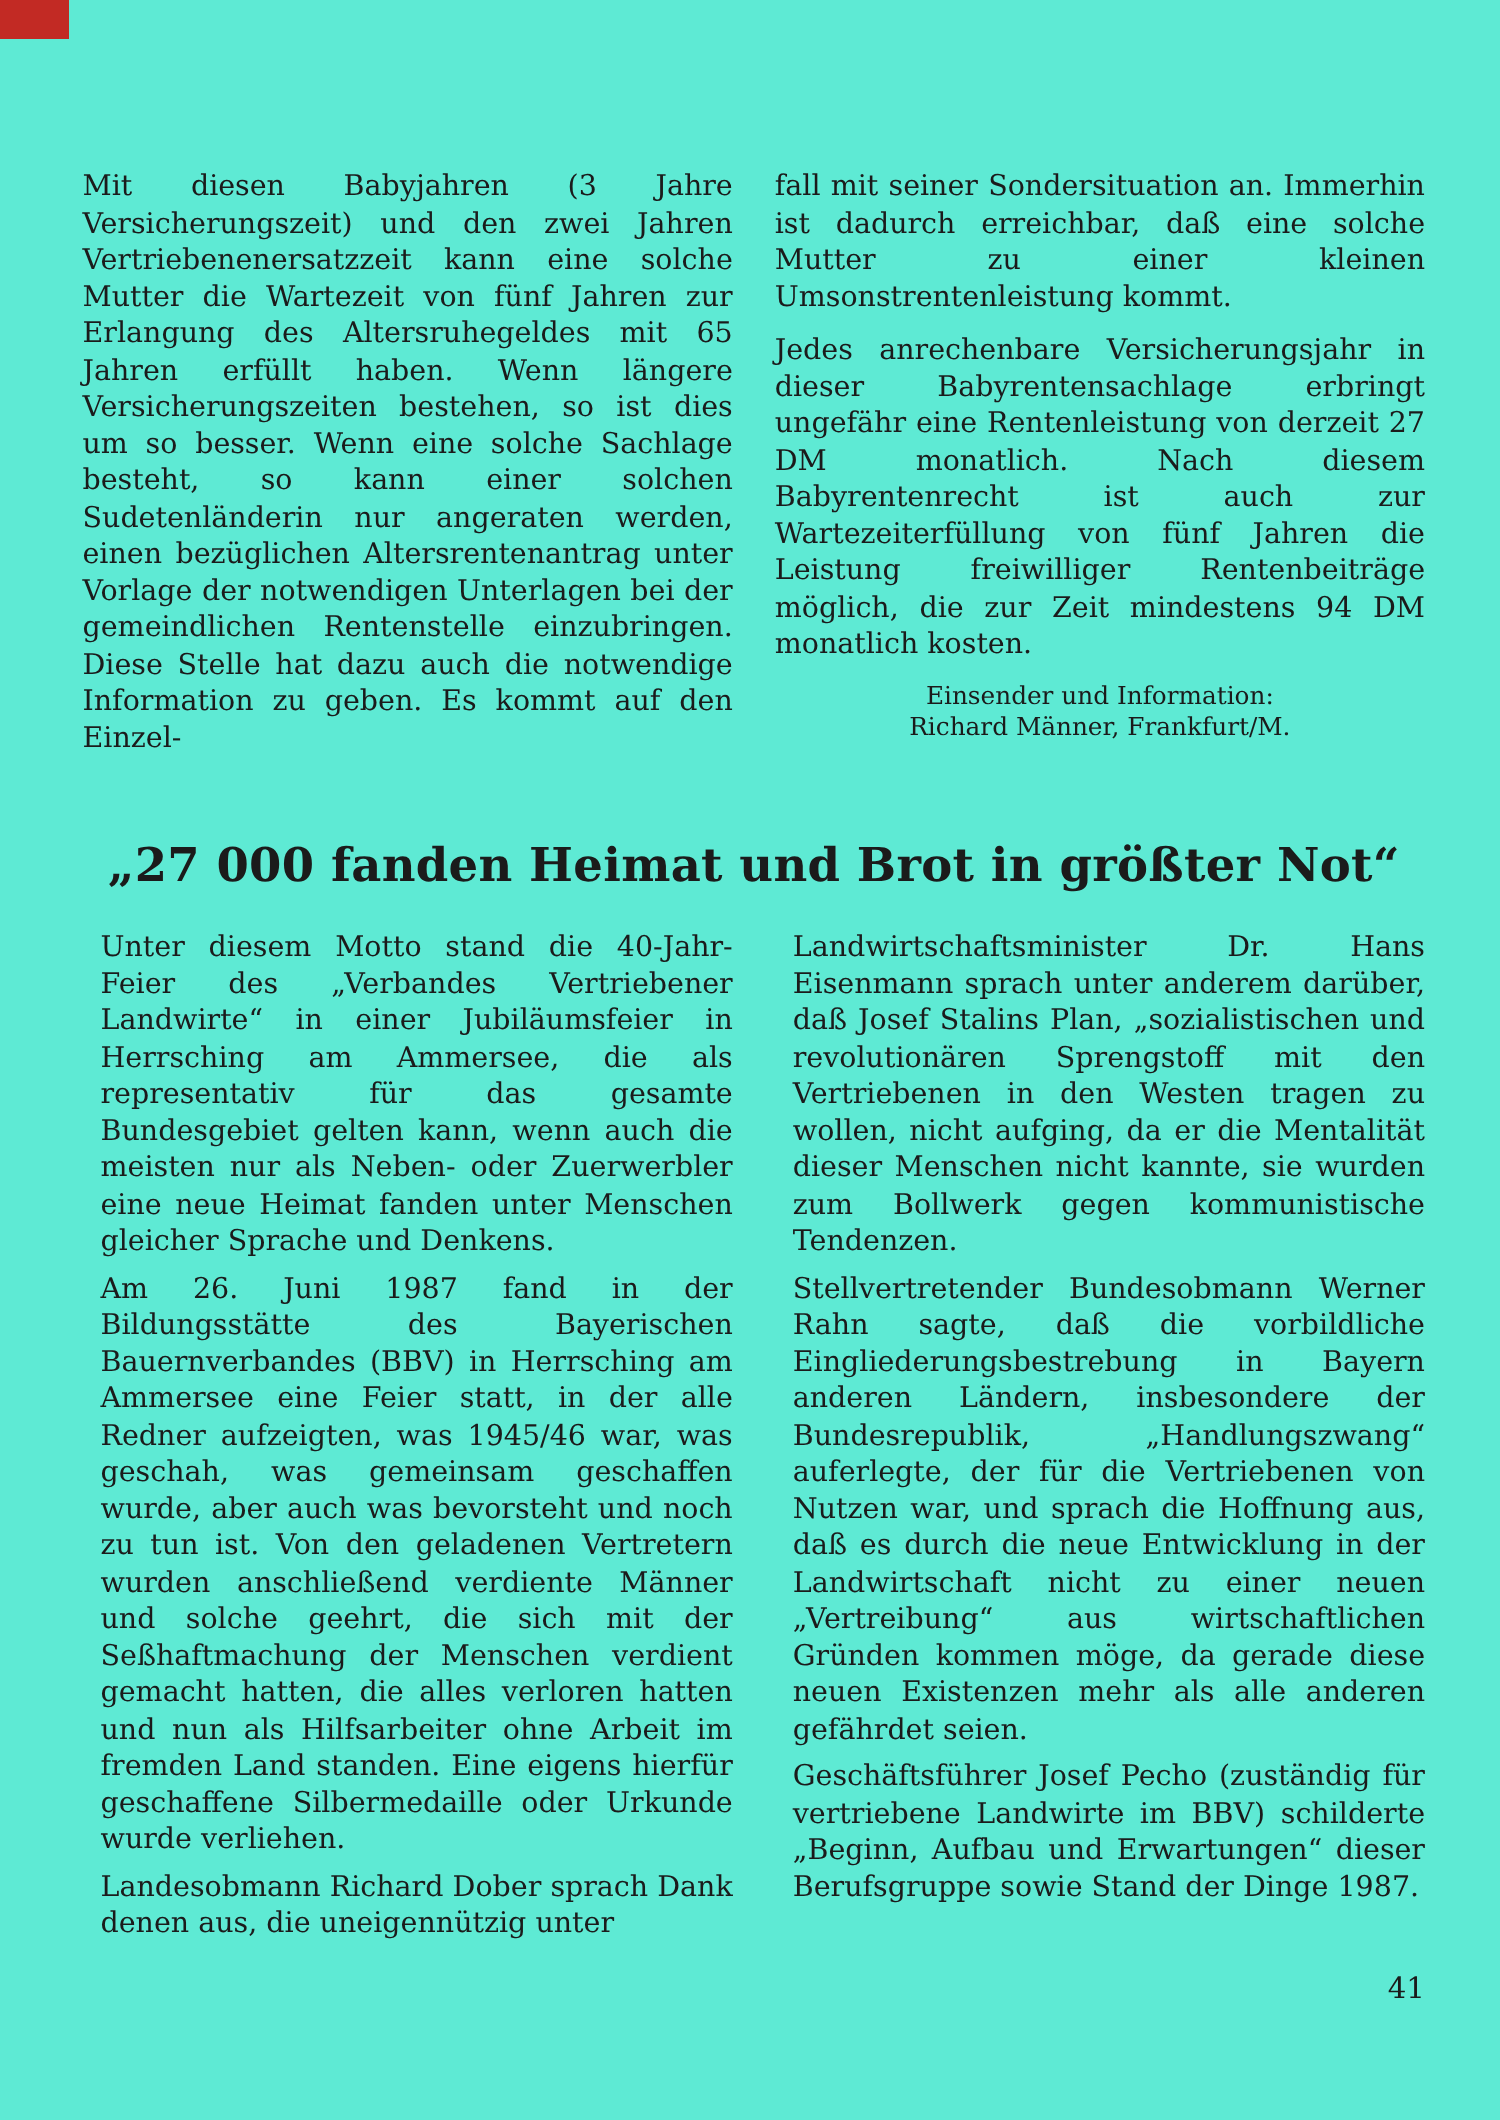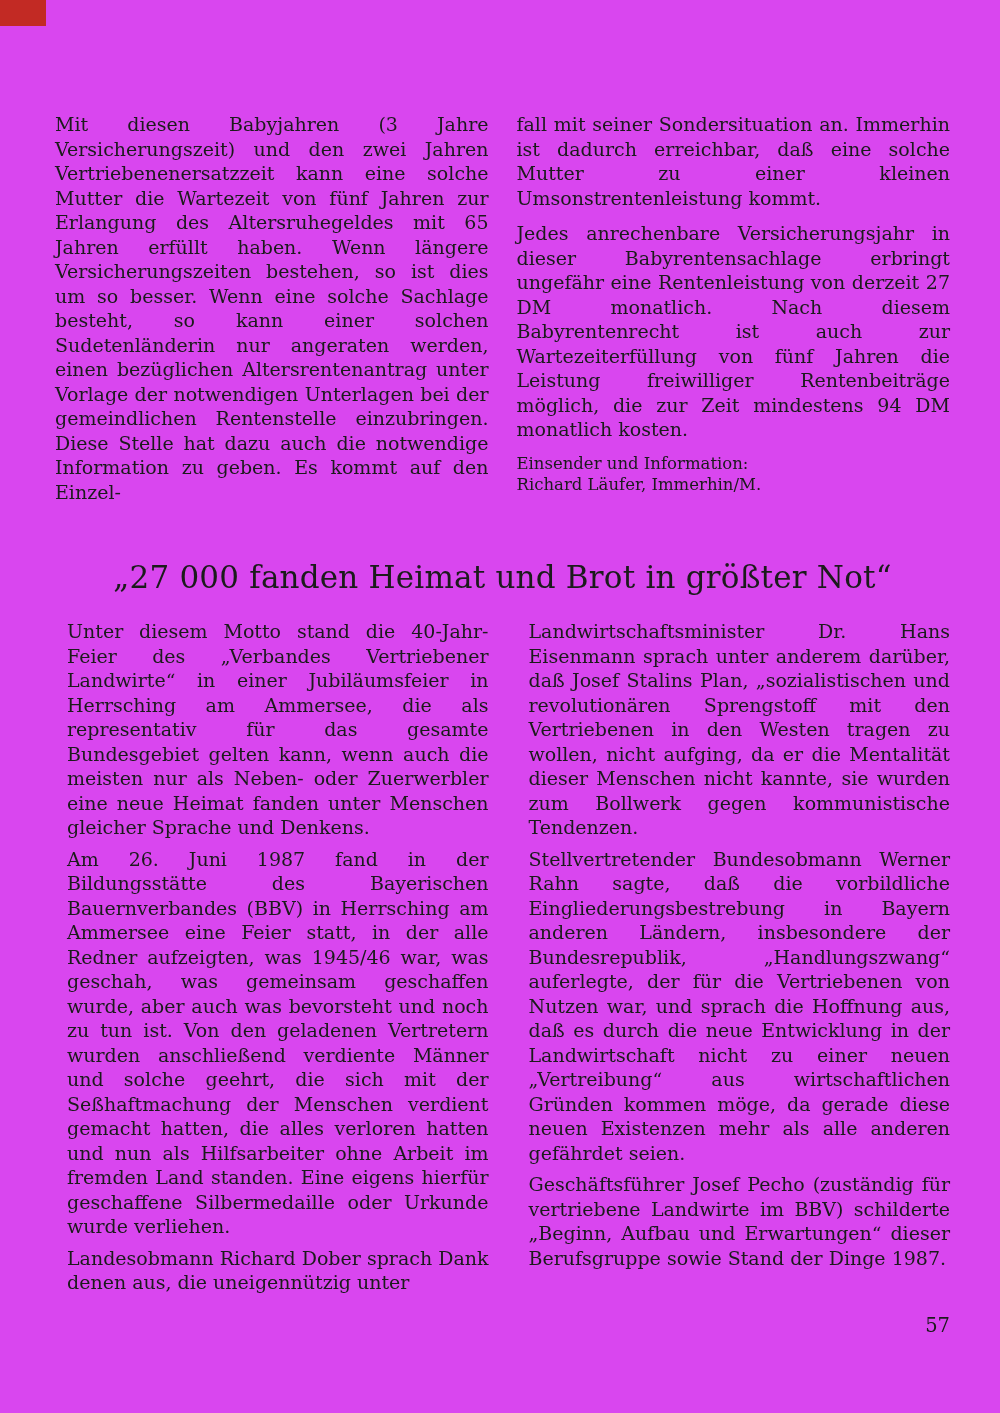--- a/index.html
+++ b/index.html
@@ -2,21 +2,21 @@
 <html lang="de"><head>
   <meta charset="utf-8">
   <style>
     * { margin: 0; padding: 0; box-sizing: border-box; }
     html, body { background: #d8d8d8; }
     body { display: flex; justify-content: flex-start; }
     .page {
       position: relative;
       width: 1000px;
       height: 1413px;
-      background: #d946ef;
+      background: #5eead4;
       color: #1b1b1b;
       font-family: "DejaVu Serif", "Liberation Serif", serif;
       overflow: hidden;
     }
     .scan-artifact {
       position: absolute;
       top: 0;
       left: 0;
       width: 46px;
       height: 26px;
@@ -36,28 +36,28 @@
       line-height: 1.29;
       text-align: justify;
       hyphens: auto;
       -webkit-hyphens: auto;
     }
     .top-section .col p { margin-bottom: 11px; }
     .attribution {
       margin-top: 4px;
       font-size: 16.5px;
       line-height: 1.32;
-      text-align: left;
+      text-align: center;
       hyphens: none;
     }
     .headline {
       margin: 44px 0 24px 0;
       text-align: center;
       font-size: 31px;
-      font-weight: normal;
+      font-weight: bold;
       letter-spacing: 0.2px;
     }
     .article .col p { margin-bottom: 7px; margin-left: 12px; }
     .page-number {
       position: absolute;
       top: 1316px;
       right: 50px;
       font-size: 19.5px;
       line-height: 1;
     }
@@ -73,21 +73,21 @@
 
     <section class="top-section columns">
       <div class="col">
         <p>Mit diesen Babyjahren (3 Jahre Versicherungszeit) und den zwei Jahren Vertriebenenersatzzeit kann eine solche Mutter die Wartezeit von fünf Jahren zur Erlangung des Altersruhegeldes mit 65 Jahren erfüllt haben. Wenn längere Versicherungszeiten bestehen, so ist dies um so besser. Wenn eine solche Sachlage besteht, so kann einer solchen Sudetenländerin nur angeraten werden, einen bezüglichen Altersrentenantrag unter Vorlage der notwendigen Unterlagen bei der gemeindlichen Rentenstelle einzubringen. Diese Stelle hat dazu auch die notwendige Information zu geben. Es kommt auf den Einzel-</p>
       </div>
       <div class="col">
         <p>fall mit seiner Sondersituation an. Immerhin ist dadurch erreichbar, daß eine solche Mutter zu einer kleinen Umsonstrentenleistung kommt.</p>
         <p>Jedes anrechenbare Versicherungsjahr in dieser Babyrentensachlage erbringt ungefähr eine Rentenleistung von derzeit 27 DM monatlich. Nach diesem Babyrentenrecht ist auch zur Wartezeiterfüllung von fünf Jahren die Leistung freiwilliger Rentenbeiträge möglich, die zur Zeit mindestens 94 DM monatlich kosten.</p>
         <div class="attribution">
           <div>Einsender und Information:</div>
-          <div>Richard Läufer, Immerhin/M.</div>
+          <div>Richard Männer, Frankfurt/M.</div>
         </div>
       </div>
     </section>
 
     <h1 class="headline">„27 000 fanden Heimat und Brot in größter Not“</h1>
 
     <section class="article columns">
       <div class="col">
         <p>Unter diesem Motto stand die 40-Jahr-Feier des „Verbandes Vertriebener Landwirte“ in einer Jubiläumsfeier in Herrsching am Ammersee, die als representativ für das gesamte Bundesgebiet gelten kann, wenn auch die meisten nur als Neben- oder Zuerwerbler eine neue Heimat fanden unter Menschen gleicher Sprache und Denkens.</p>
         <p>Am 26. Juni 1987 fand in der Bildungsstätte des Bayerischen Bauernverbandes (BBV) in Herrsching am Ammersee eine Feier statt, in der alle Redner aufzeigten, was 1945/46 war, was geschah, was gemeinsam geschaffen wurde, aber auch was bevorsteht und noch zu tun ist. Von den geladenen Vertretern wurden anschließend verdiente Männer und solche geehrt, die sich mit der Seßhaftmachung der Menschen verdient gemacht hatten, die alles verloren hatten und nun als Hilfsarbeiter ohne Arbeit im fremden Land standen. Eine eigens hierfür geschaffene Silbermedaille oder Urkunde wurde verliehen.</p>
@@ -95,15 +95,15 @@
       </div>
       <div class="col">
         <p>Landwirtschaftsminister Dr. Hans Eisenmann sprach unter anderem darüber, daß Josef Stalins Plan, „sozialistischen und revolutionären Sprengstoff mit den Vertriebenen in den Westen tragen zu wollen, nicht aufging, da er die Mentalität dieser Menschen nicht kannte, sie wurden zum Bollwerk gegen kommunistische Tendenzen.</p>
         <p>Stellvertretender Bundesobmann Werner Rahn sagte, daß die vorbildliche Eingliederungsbestrebung in Bayern anderen Ländern, insbesondere der Bundesrepublik, „Handlungszwang“ auferlegte, der für die Vertriebenen von Nutzen war, und sprach die Hoffnung aus, daß es durch die neue Entwicklung in der Landwirtschaft nicht zu einer neuen „Vertreibung“ aus wirtschaftlichen Gründen kommen möge, da gerade diese neuen Existenzen mehr als alle anderen gefährdet seien.</p>
         <p><span>Geschäftsführer Josef Pecho (zuständig für vertriebene Landwirte im BBV) schilderte „Beginn, Aufbau und Erwartungen“ dieser Berufsgruppe sowie Stand der Dinge 1987.</span> </p>
       </div>
     </section>
 
   </div>
 
-  <div class="page-number">57</div>
+  <div class="page-number">41</div>
 
 </div>
 
 </body></html>

